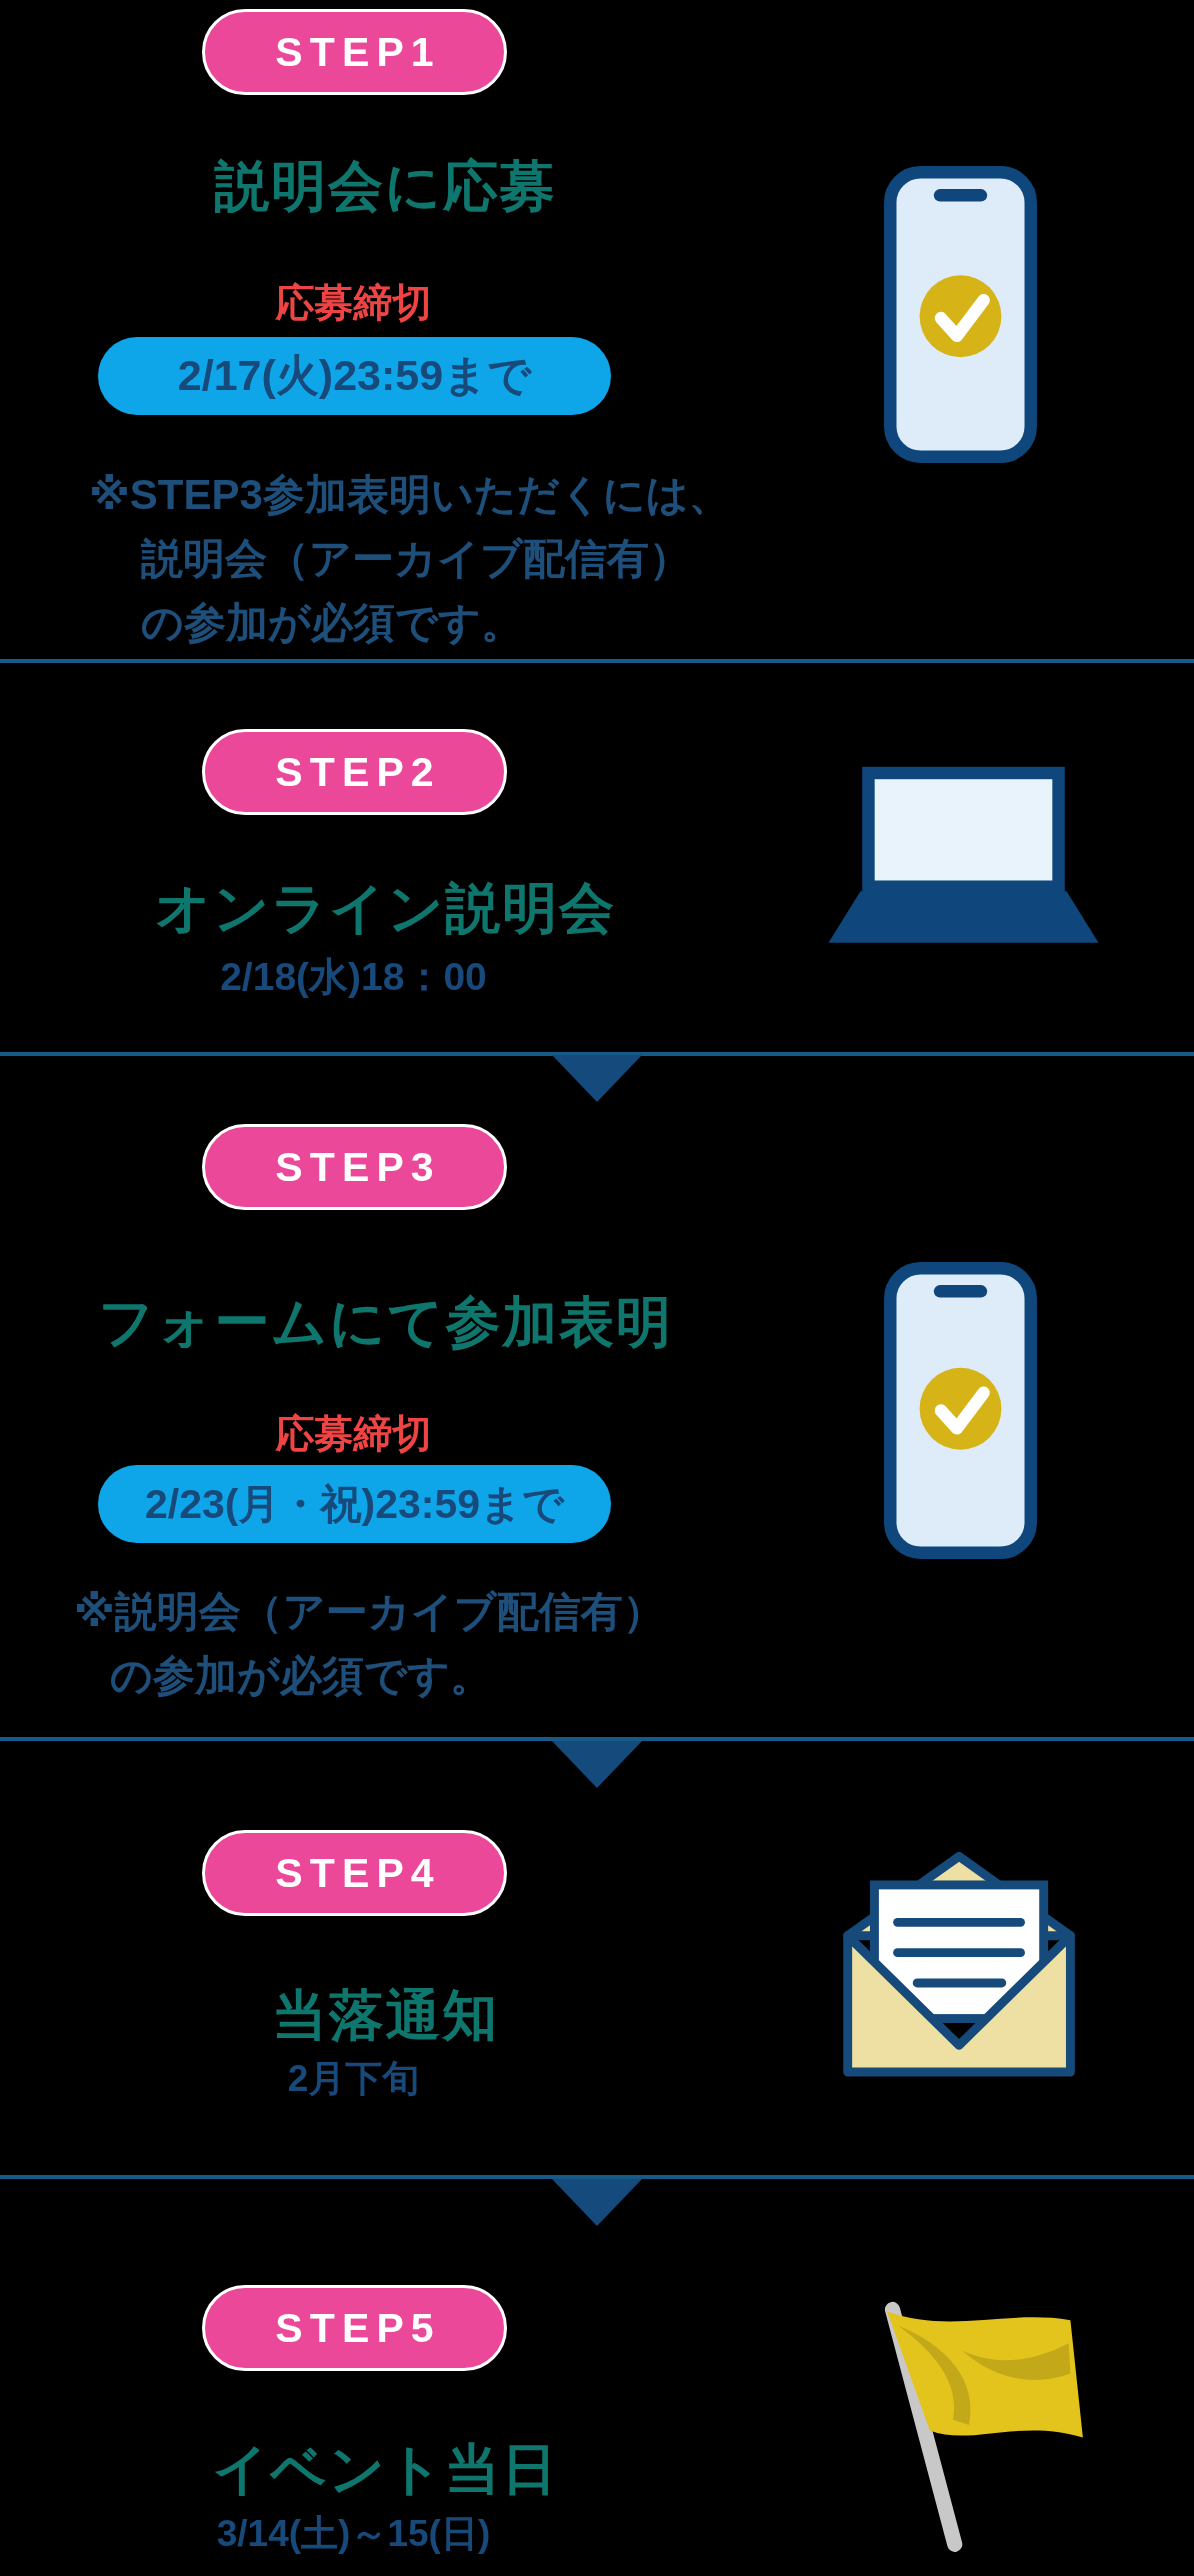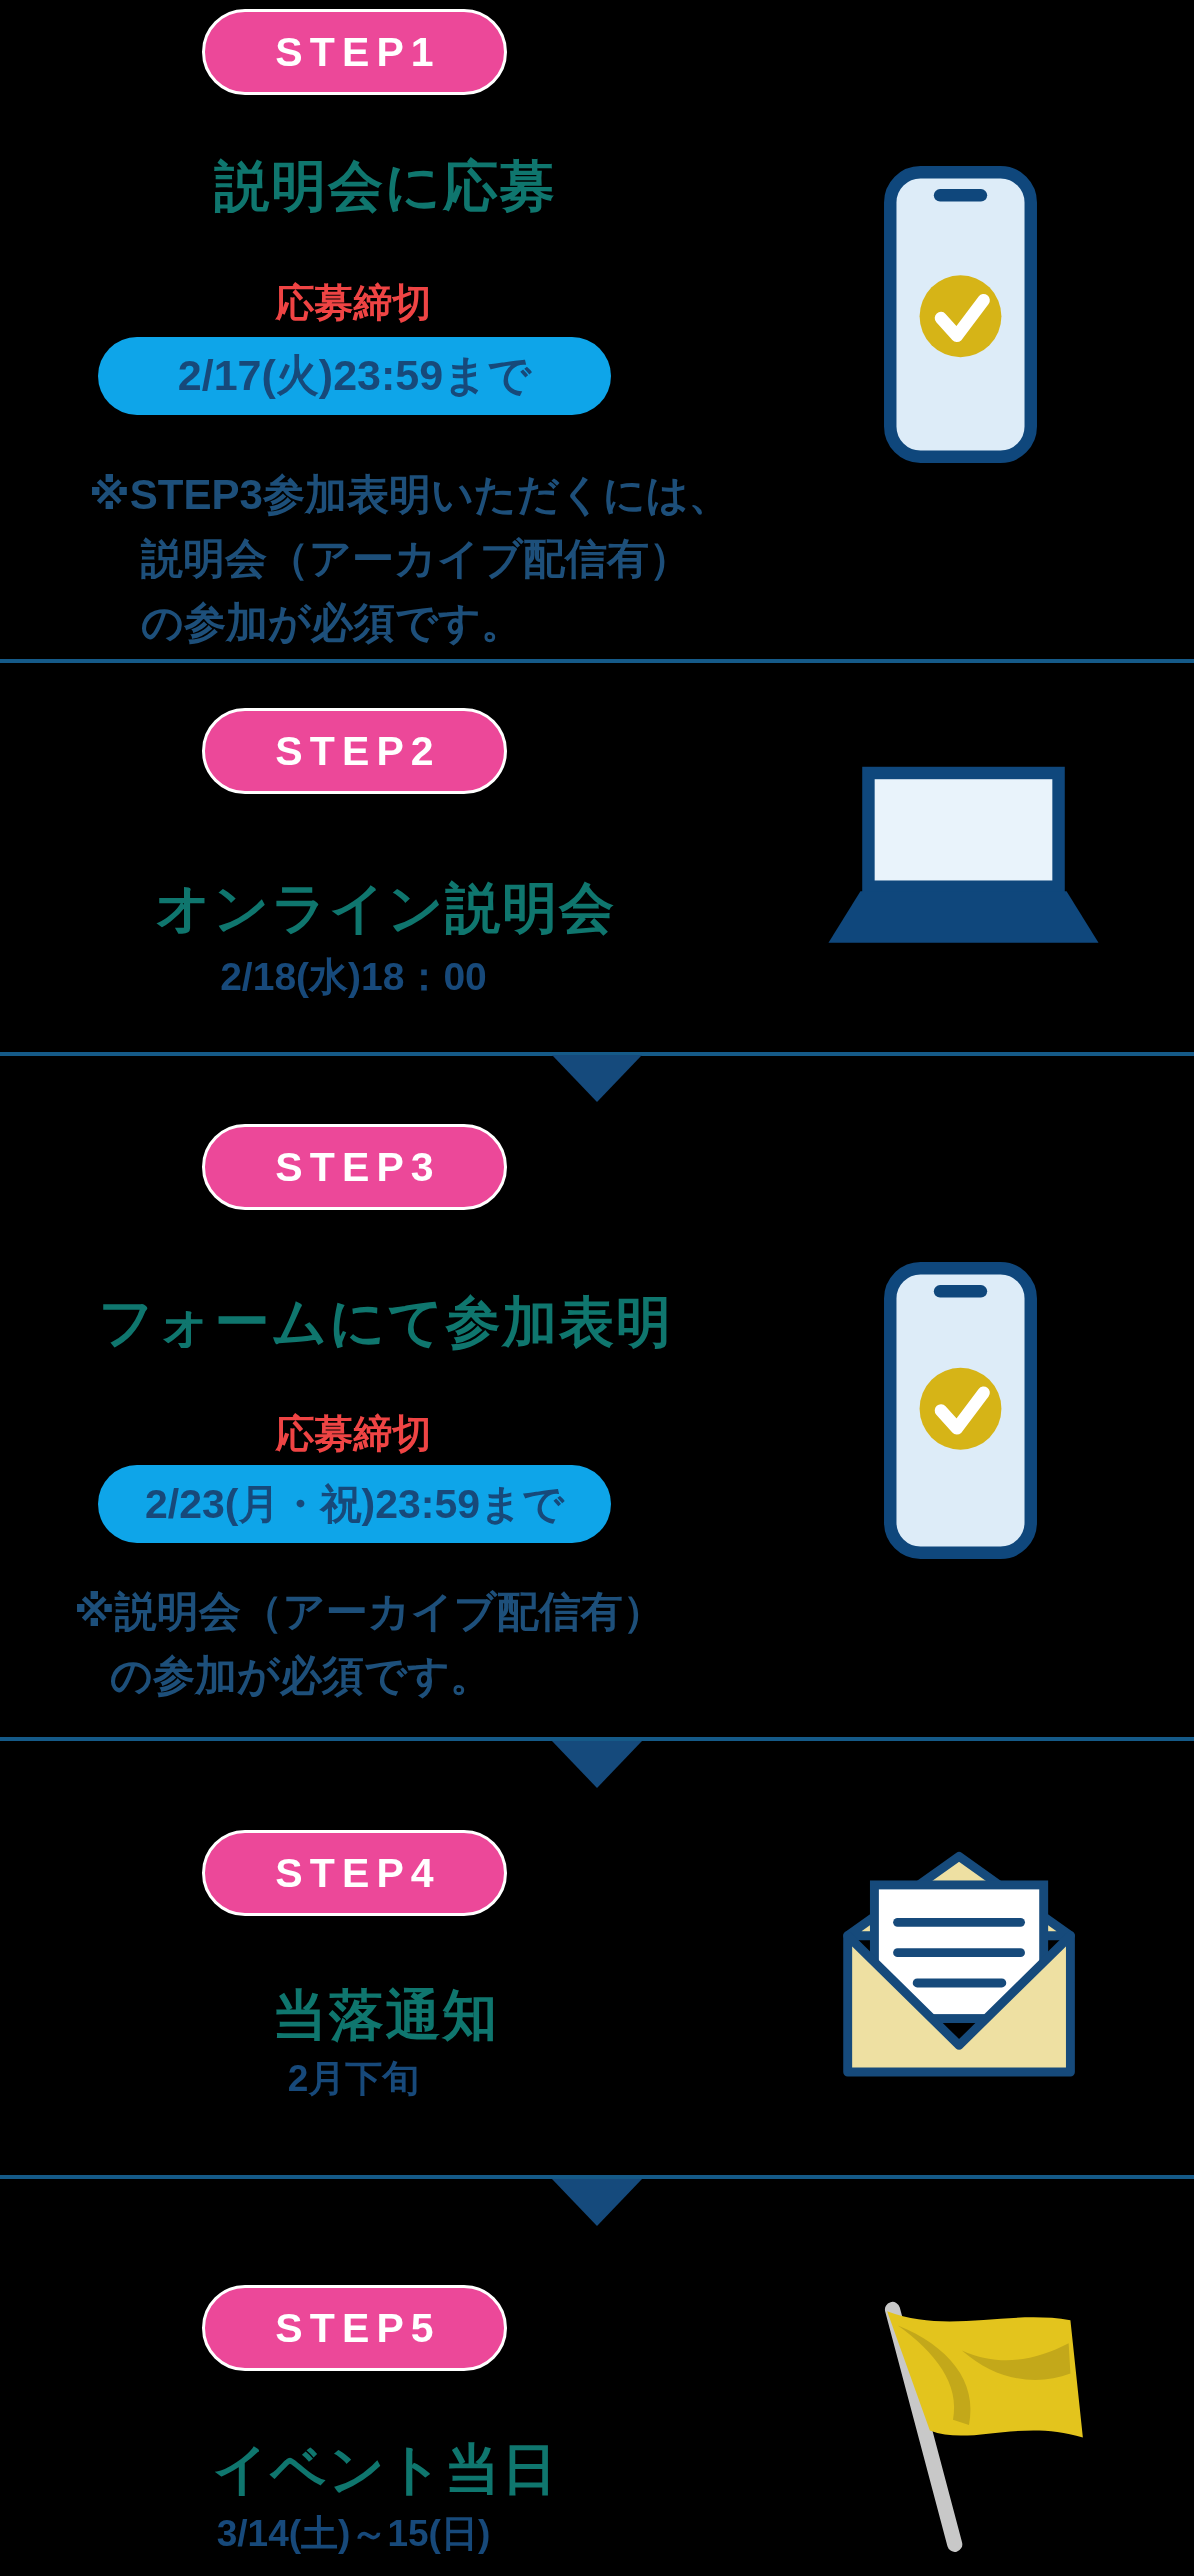--- a/index.html
+++ b/index.html
@@ -101,21 +101,21 @@
       <rect x="7" y="7" width="158" height="320" rx="34" fill="#ddecf8" stroke="#0f477c" stroke-width="14"></rect>
       <rect x="56" y="26" width="60" height="14" rx="7" fill="#0f477c"></rect>
       <circle cx="86" cy="169" r="46" fill="#d6b417"></circle>
       <path d="M 64 171 L 82 191 L 112 151" fill="none" stroke="#ffffff" stroke-width="14" stroke-linecap="round" stroke-linejoin="round"></path>
     </svg>
   </section>
 
   <div class="divider" style="top:659px;"></div>
 
   <section style="top:662px;height:389px;">
-    <div class="badge" style="top:46px;">
+    <div class="badge" style="top:67px;">
       <span>STEP2</span>
     </div>
     <div class="title" style="top:210px;">オンライン説明会</div>
     <div class="date-line" style="top:288px;">2/18(水)18：00</div>
     <svg class="icon" style="left:828px;top:103px;" width="271" height="183" viewBox="0 0 304 206">
       <rect x="38" y="2" width="228" height="142" fill="#0f477c"></rect>
       <rect x="52" y="16" width="200" height="114" fill="#e9f3fb"></rect>
       <polygon points="0,200 36,142 268,142 304,200" fill="#0f477c"></polygon>
     </svg>
   </section>

